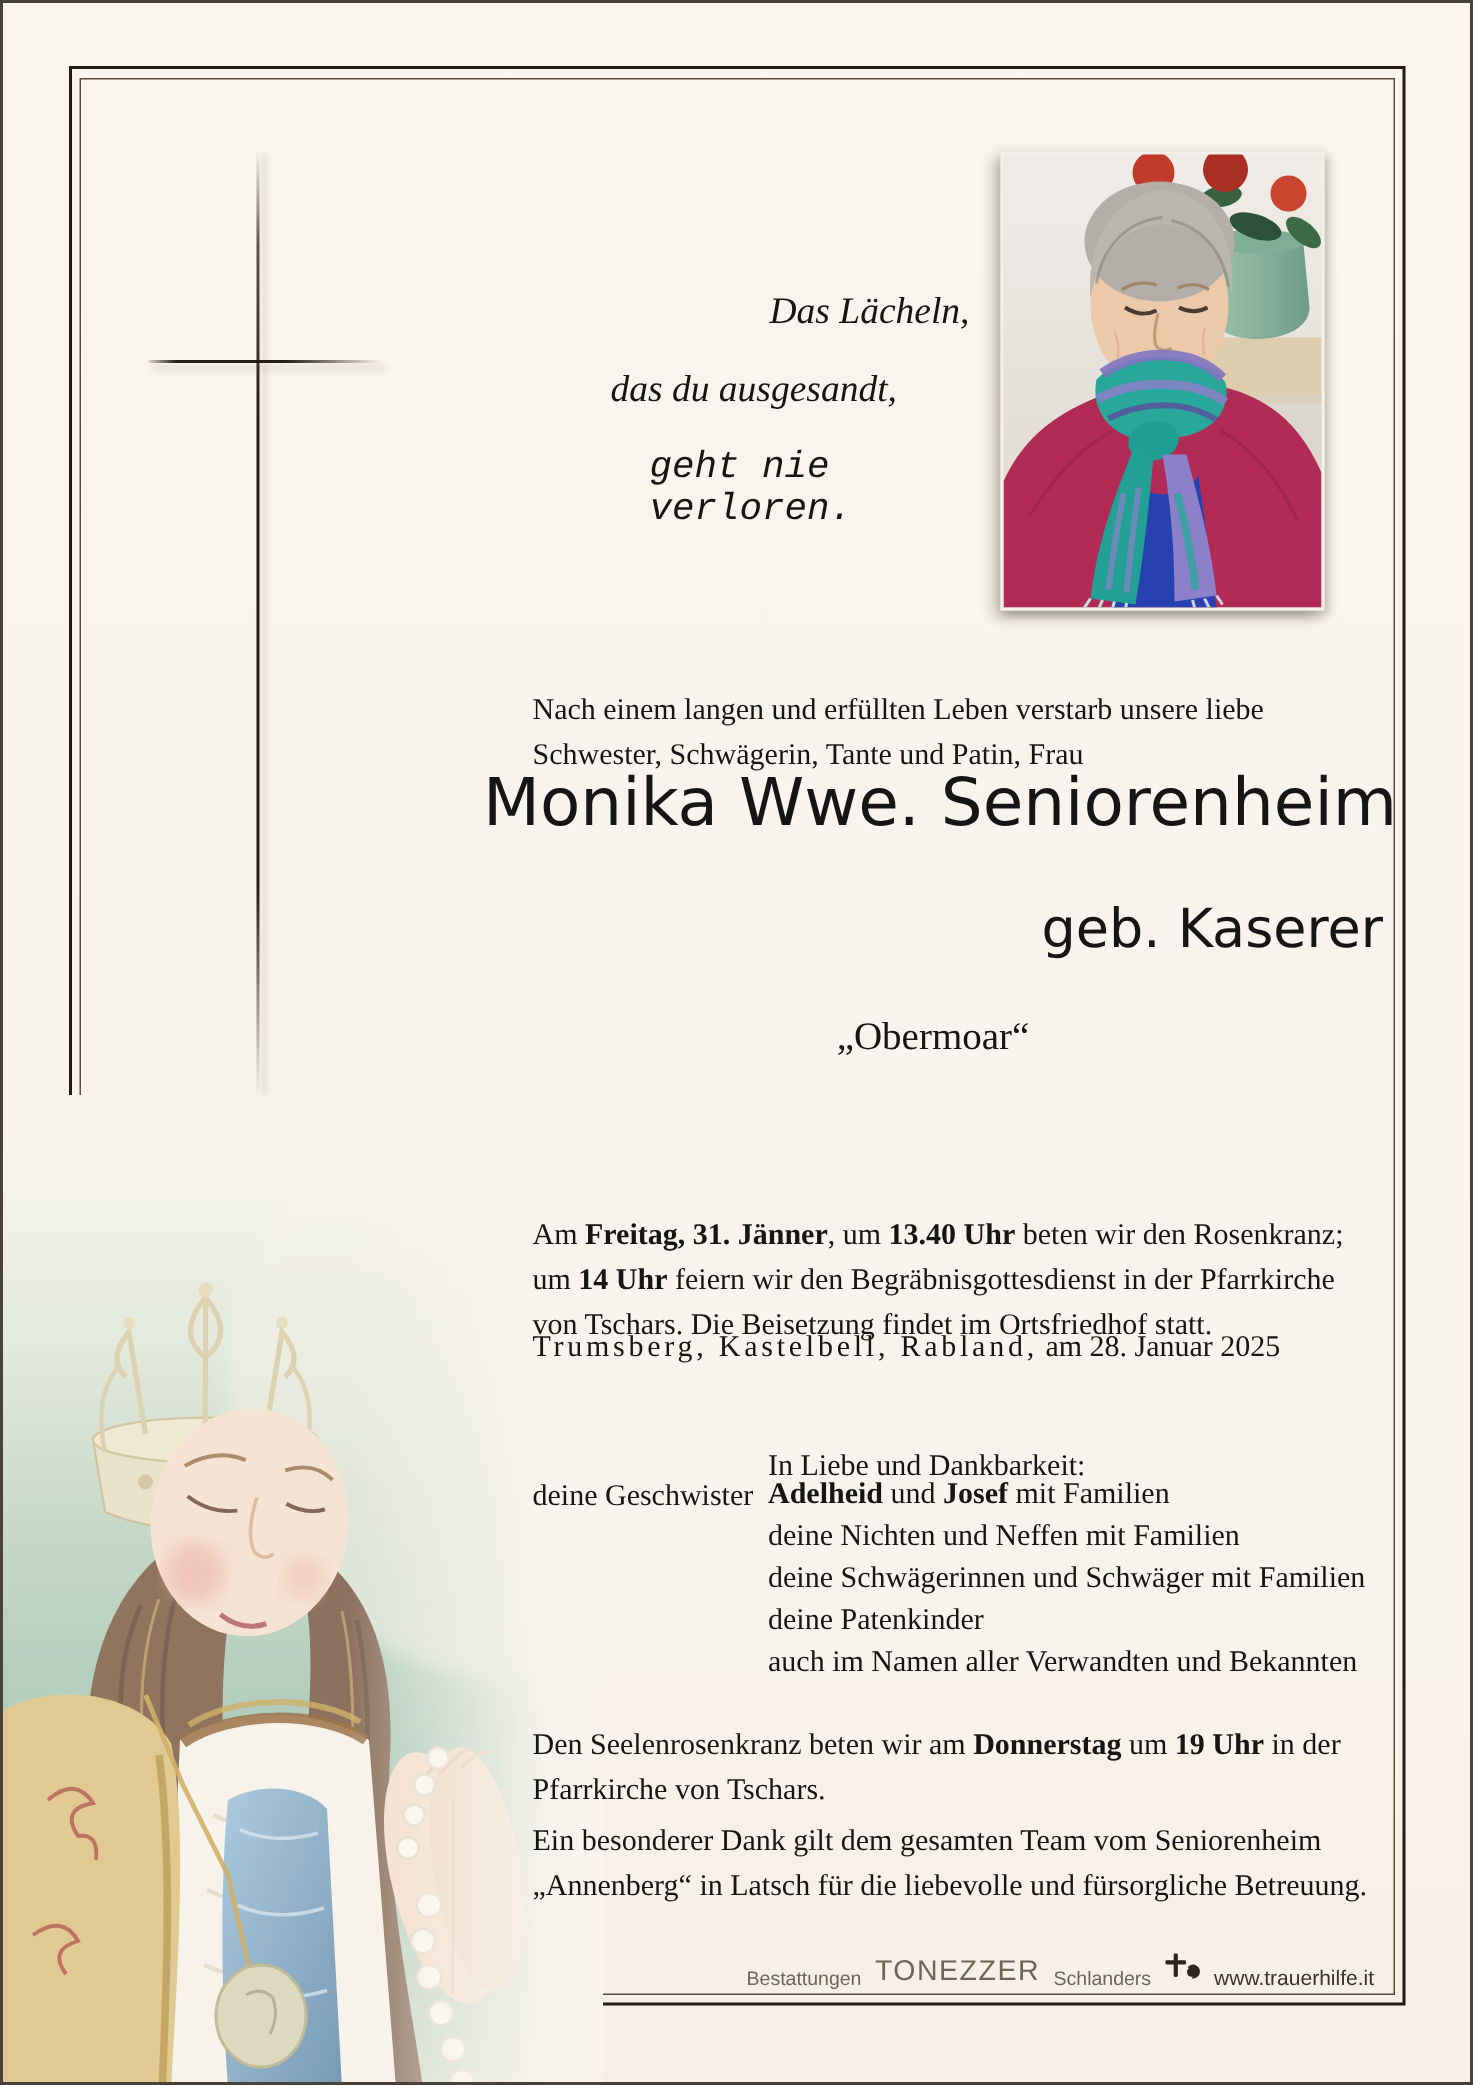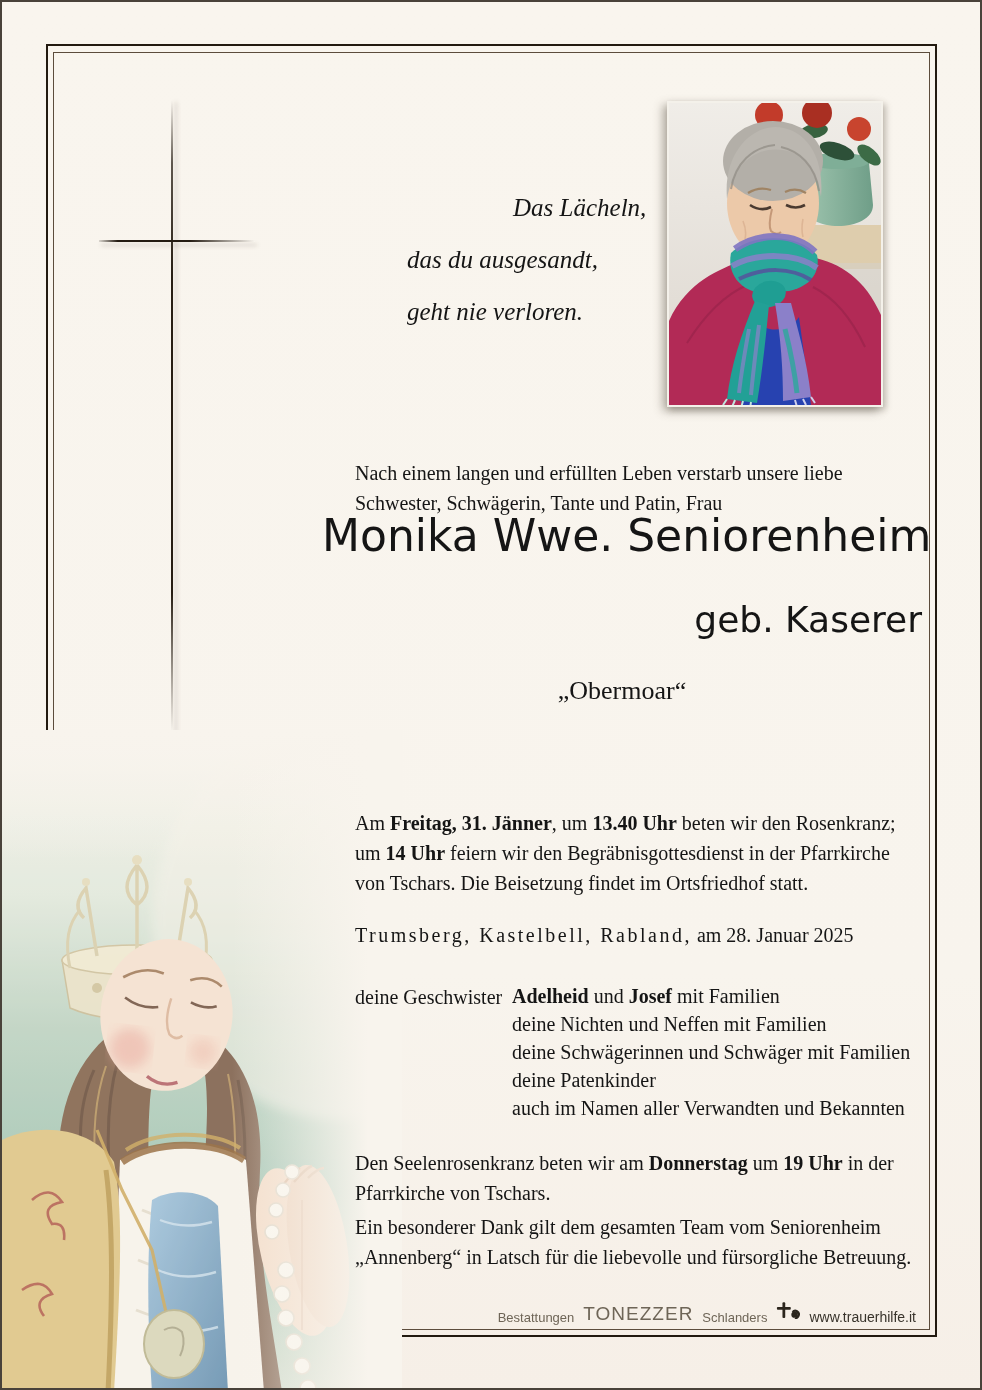--- a/index.html
+++ b/index.html
@@ -26,41 +26,41 @@
   }
   .cross-h{
     position:absolute;left:97px;top:238px;width:156px;height:2px;
     background:linear-gradient(to right,rgba(42,33,24,.15),#241b12 12%,#241b12 58%,rgba(42,33,24,0) 100%);
     box-shadow:2px 4px 4px rgba(90,78,64,.22);
   }
   
   .quote{position:absolute;left:405px;top:192px;width:260px;font-style:italic;font-size:25px;line-height:28px;z-index:4;}
   .quote .l1{margin-left:106px;margin-bottom:24px;}
   .quote .l2{margin-left:0;margin-bottom:24px;}
-  .quote .l3{}
+  .quote .l3{margin-left:26px;font-family:Liberation Mono, monospace;}
   
   .portrait{
     position:absolute;left:665px;top:99px;width:212px;height:302px;z-index:4;
     border:2px solid #f4f1ea;
     box-shadow:-4px 4px 9px rgba(85,75,62,.45),3px 3px 6px rgba(85,75,62,.28);
     background:#e9e5df;
   }
   .portrait svg{display:block;}
   
   .txt{position:absolute;z-index:4;font-size:20px;line-height:30px;}
   .intro{left:353px;top:436px;width:545px;}
   .name{left:320px;top:508px;width:600px;text-align:center;
         font-family:"DejaVu Sans",sans-serif;font-size:44px;line-height:52px;white-space:nowrap;font-weight:400;}
   .maiden{left:320px;top:596px;width:600px;text-align:right;
         font-family:"DejaVu Sans",sans-serif;font-size:36px;line-height:44px;font-weight:400;}
   .vulgo{left:320px;top:674px;width:600px;text-align:center;font-size:26px;}
   .dates{left:388px;top:722px;width:460px;display:flex;justify-content:space-between;
          font-family:"DejaVu Serif",serif;font-size:28px;}
   .service{left:353px;top:786px;width:555px;}
-  .dateline{left:353px;top:898px;width:560px;}
+  .dateline{left:353px;top:861px;width:560px;}
   .dateline .places{letter-spacing:2.5px;}
   .closing{left:510px;top:940px;}
   .mourners-label{left:353px;top:980px;}
   .mourners{left:510px;top:980px;width:430px;line-height:28px;}
   .rosary{left:353px;top:1126px;width:555px;}
   .thanks{left:353px;top:1190px;width:570px;}
   
   .footer{position:absolute;right:64px;top:1300px;z-index:4;display:flex;align-items:flex-end;gap:9px;
           font-family:"Liberation Sans",sans-serif;color:#6e6557;}
   .footer .small{font-size:13px;}
@@ -152,20 +152,21 @@
 
   <div class="txt name">Monika Wwe. Seniorenheim</div>
   <div class="txt maiden">geb. Kaserer</div>
   <div class="txt vulgo">„Obermoar“</div>
 
 
   <p class="txt service"><span>Am </span><b>Freitag, 31. Jänner</b><span>, um </span><b>13.40 Uhr</b><span> beten wir den Rosenkranz; um </span><b>14 Uhr</b><span> feiern wir den Begräbnisgottesdienst in der Pfarrkirche von Tschars. Die Beisetzung findet im Ortsfriedhof statt.</span></p>
 
   <p class="txt dateline"><span class="places">Trumsberg, Kastelbell, Rabland,</span><span> am 28. Januar 2025</span></p>
 
+  <p class="txt closing">In Liebe und Dankbarkeit:</p>
 
   <div class="txt mourners-label">deine Geschwister</div>
   <div class="txt mourners">
     <div><b>Adelheid</b><span> und </span><b>Josef</b><span> mit Familien</span></div>
     <div>deine Nichten und Neffen mit Familien</div>
     <div>deine Schwägerinnen und Schwäger mit Familien</div>
     <div>deine Patenkinder</div>
     <div>auch im Namen aller Verwandten und Bekannten</div>
   </div>
 

